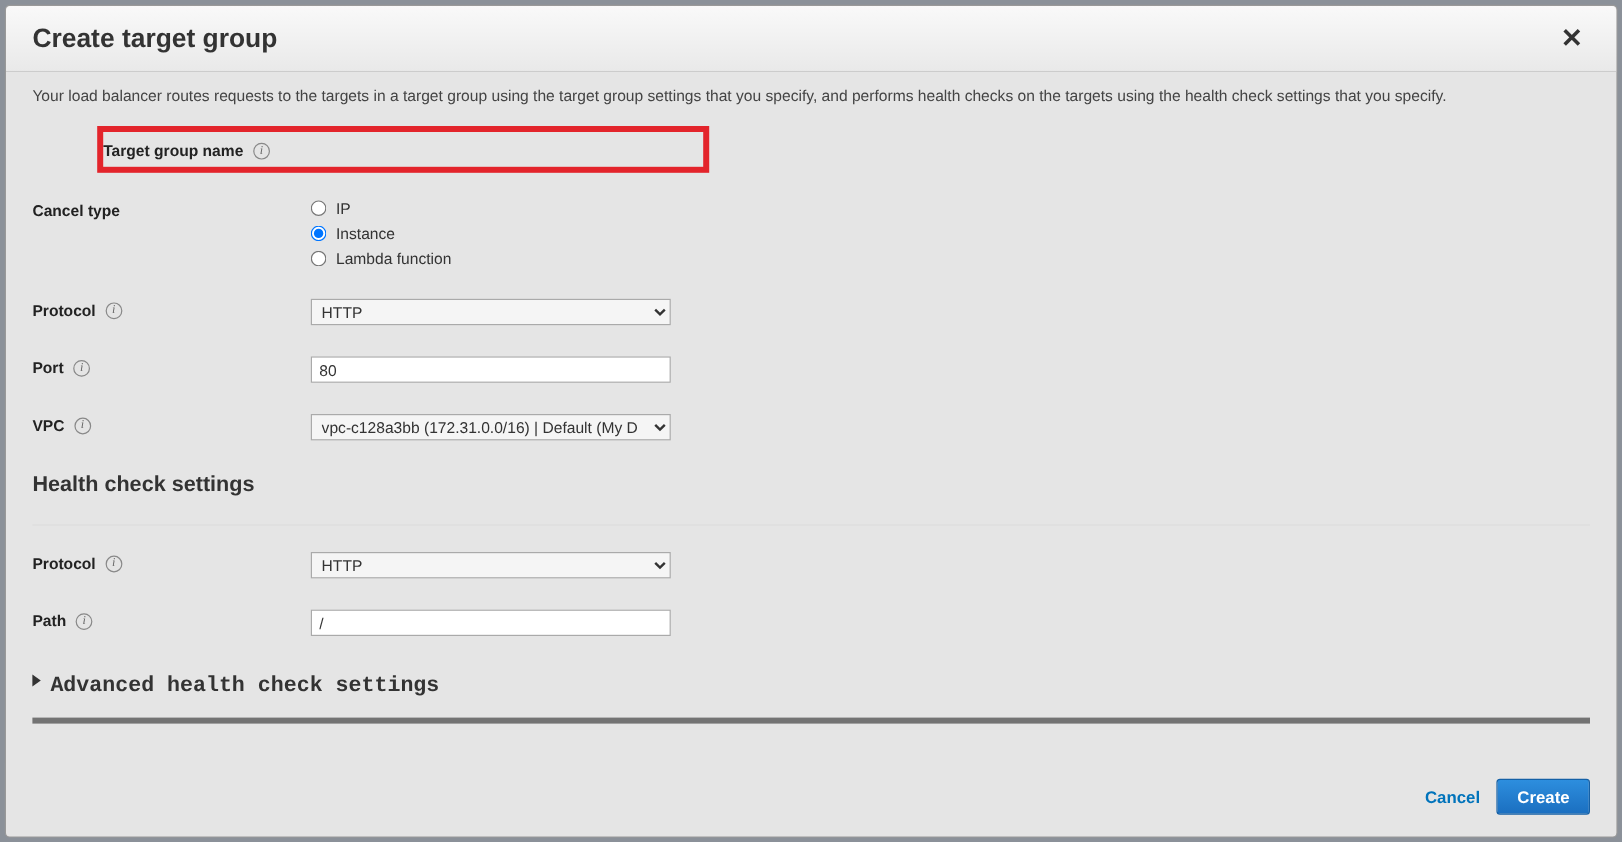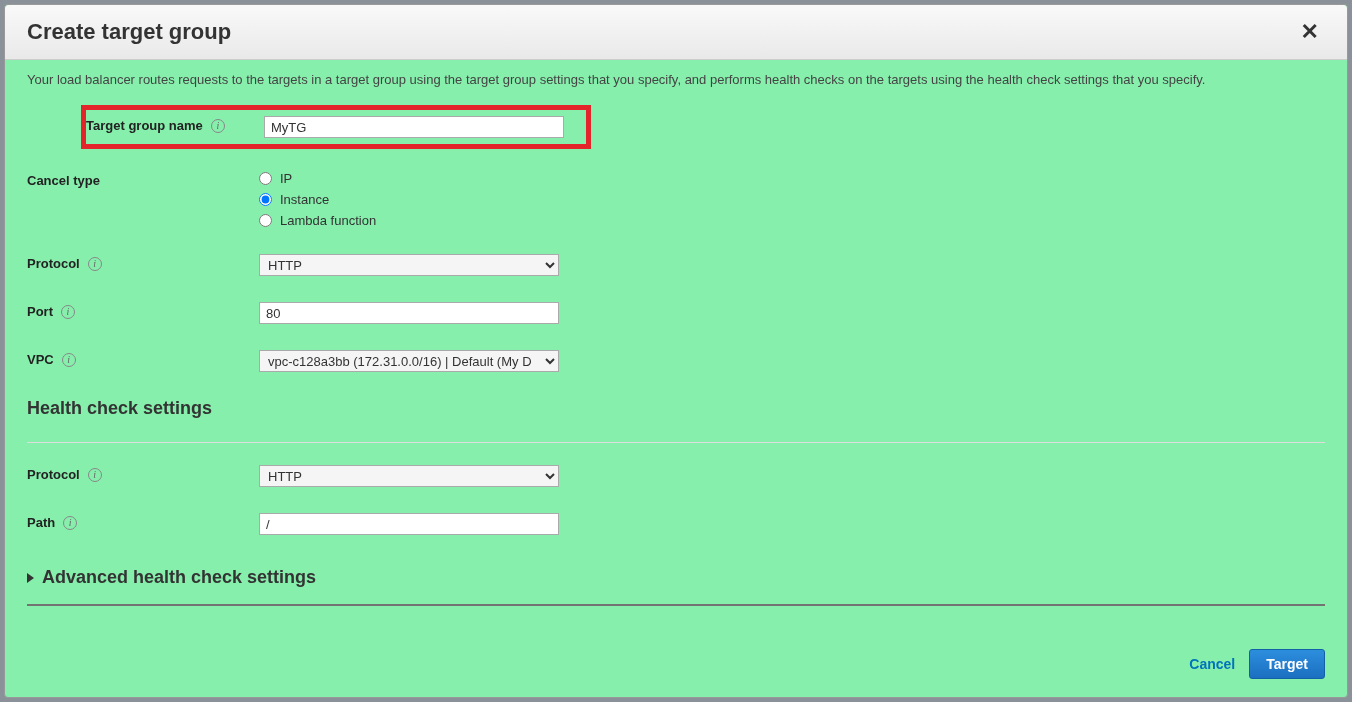--- a/index.html
+++ b/index.html
@@ -4,21 +4,21 @@
   <style>
     * { box-sizing: border-box; margin: 0; padding: 0; }
     body {
       font-family: "Helvetica Neue", Helvetica, Arial, sans-serif;
       background: #8b9199;
       padding: 4px;
       font-size: 13px;
       color: #333;
     }
     .modal {
-      background: #86efac;
+      background: #e5e5e5;
       border: 1px solid #999;
       border-radius: 4px;
       width: 100%;
       min-height: 694px;
       display: flex;
       flex-direction: column;
     }
     .modal-header {
       background: linear-gradient(to bottom, #f9f9f9, #e9e9e9);
       border-bottom: 1px solid #ccc;
@@ -137,25 +137,25 @@
       margin: 8px 0 8px 0;
       padding-bottom: 23px;
       border-bottom: 1px solid #ddd;
     }
     .collapsible-header {
       font-size: 18px;
       font-weight: bold;
       color: #333;
       margin: 4px 0 0 0;
       padding: 6px 0 16px 0;
-      border-bottom: 2px solid #737373;
-      cursor: pointer;
-      display: flex;
-      align-items: center;
+      border-bottom: 5px solid #737373;
+      cursor: pointer;
+      display: flex;
       gap: 8px;
+      font-family: Liberation Mono, monospace;
     }
     .caret-icon {
       width: 0;
       height: 0;
       border-top: 5px solid transparent;
       border-bottom: 5px solid transparent;
       border-left: 7px solid #333;
       display: inline-block;
     }
     .modal-footer {
@@ -199,23 +199,20 @@
   </div>
 
   <div class="modal-body">
 
     <p class="intro-text">Your load balancer routes requests to the targets in a target group using the target group settings that you specify, and performs health checks on the targets using the health check settings that you specify.</p>
 
     <div class="form-row highlighted">
       <div class="form-label-col">
         <span class="form-label">Target group name</span>
         <span class="info-icon">i</span>
-      </div>
-      <div class="form-control-col">
-        <input type="text" class="text-input" value="MyTG" style="">
       </div>
     </div>
     <div class="spacer-after-highlight"></div>
 
     <div class="form-row">
       <div class="form-label-col">
         <span class="form-label">Cancel type</span>
       </div>
       <div class="form-control-col">
         <div class="radio-group">
@@ -297,16 +294,16 @@
 
     <div class="collapsible-header">
       <span class="caret-icon"></span>
       <span>Advanced health check settings</span>
     </div>
 
   </div>
 
   <div class="modal-footer">
     <button class="btn-link">Cancel</button>
-    <button class="btn-primary">Target</button>
+    <button class="btn-primary">Create</button>
   </div>
 
 </div>
 
 </body></html>

